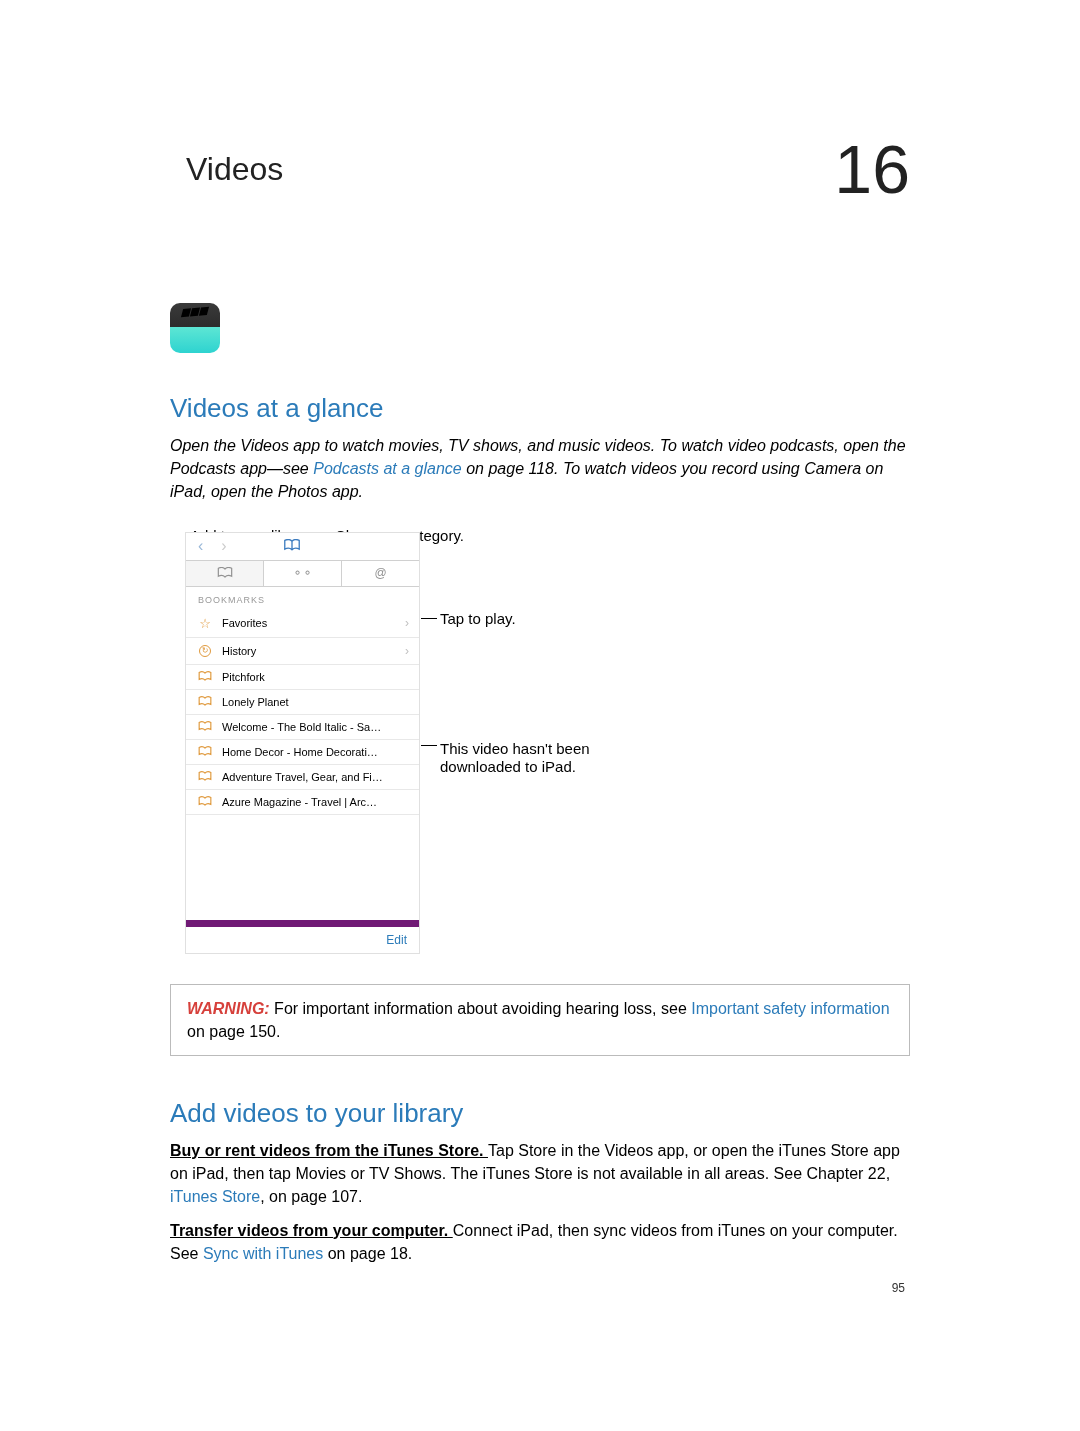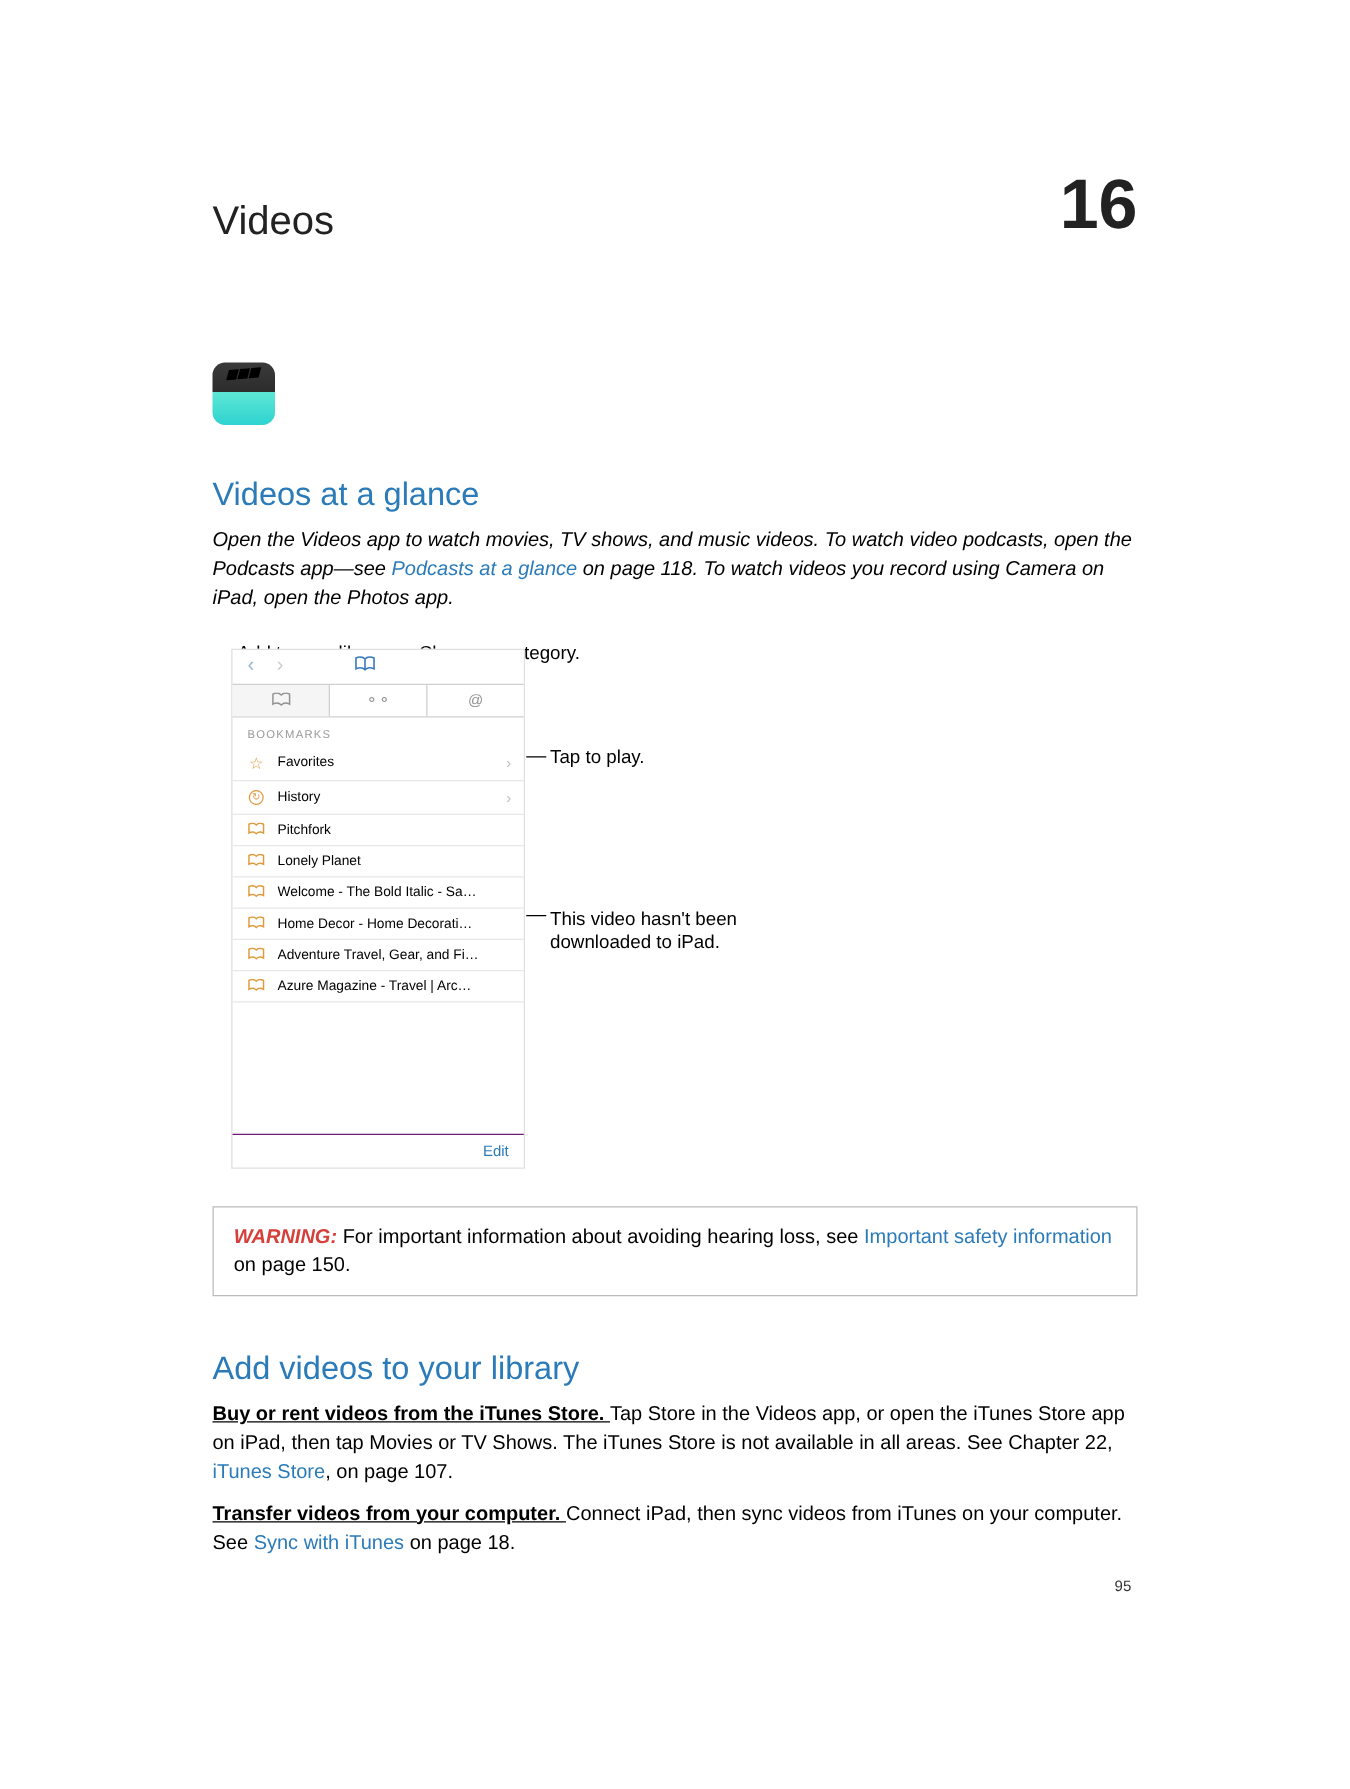--- a/index.html
+++ b/index.html
@@ -11,31 +11,32 @@
       font-family: -apple-system, Helvetica, Arial, sans-serif;
       background: #fff;
       width: 1080px;
       padding: 130px 170px 60px 170px;
       color: #000;
       position: relative;
     }
     .chapter-header {
       display: flex;
       justify-content: space-between;
-      align-items: flex-end;
+      align-items: center;
       margin-bottom: 95px;
+      margin-left: 16px;
     }
     .chapter-title {
       font-size: 32px;
       font-weight: 500;
       color: #222;
     }
     .chapter-number {
-      font-size: 56px;
-      font-weight: 700;
+      font-size: 68px;
+      font-weight: 400;
       color: #222;
     }
     .app-icon {
       width: 50px;
       height: 50px;
       border-radius: 10px;
       background: linear-gradient(180deg, #3a3a3a 0%, #2c2c2c 48%, #5de6d4 48%, #2ed3d0 100%);
       display: flex;
       align-items: flex-start;
       justify-content: center;
@@ -180,21 +181,21 @@
       width: 12px;
       height: 12px;
       display:flex;
       align-items:center;
       justify-content:center;
     }
     .empty-space {
       height: 105px;
     }
     .bottom-bar {
-      border-top: 1px solid #701a75;
+      border-top: 7px solid #701a75;
       text-align: right;
       padding: 6px 12px;
       color: #2b7bb9;
       font-size: 12px;
     }
     .warning-box {
       border: 1px solid #bbb;
       padding: 12px 16px;
       margin-bottom: 42px;
     }

